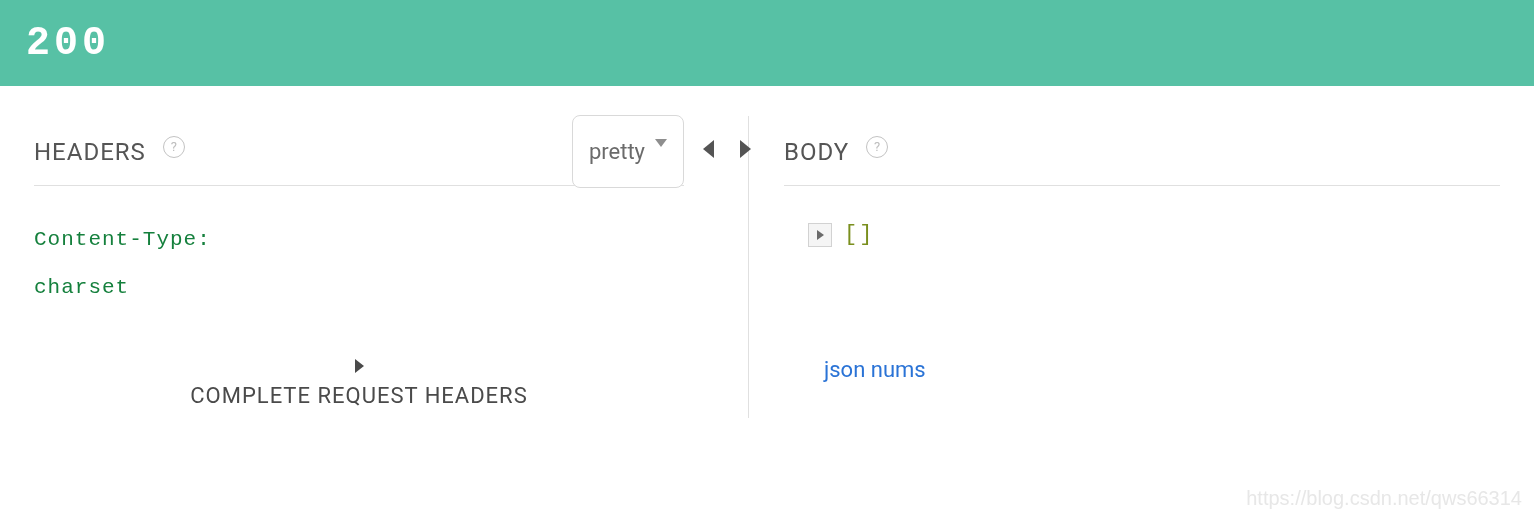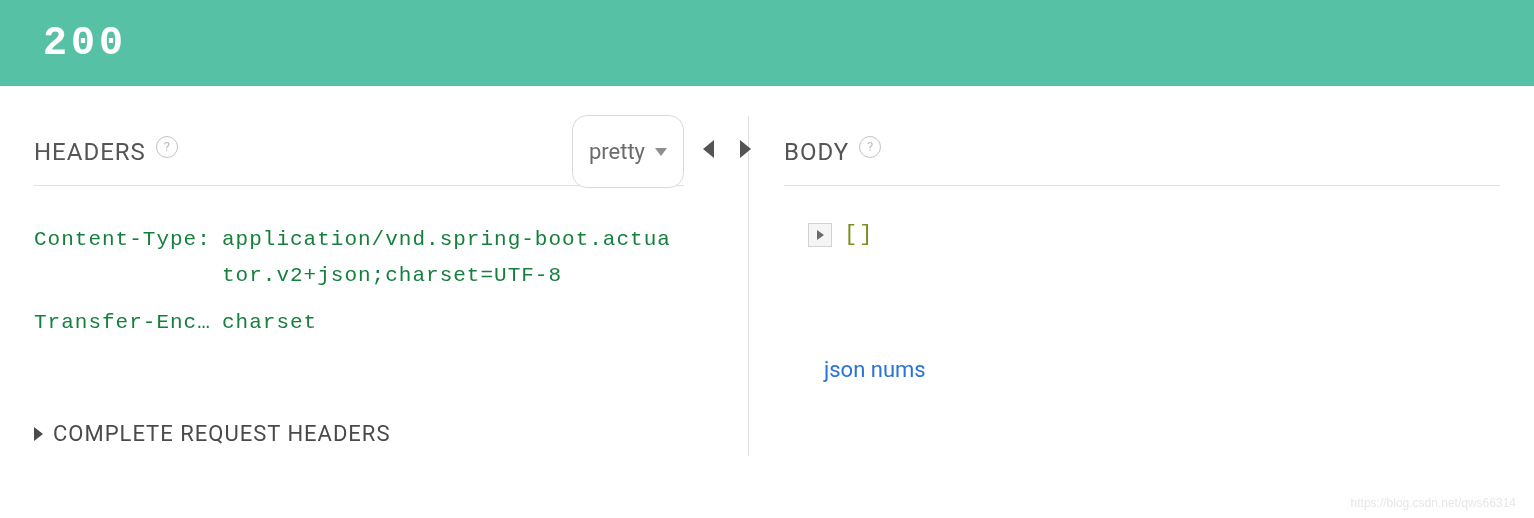--- a/index.html
+++ b/index.html
@@ -14,21 +14,21 @@
   background: #ffffff;
   color: #333;
   overflow: hidden;
 }
 .status-bar {
   width: 100%;
   height: 86px;
   background: #57c1a5;
   display: flex;
   align-items: center;
-  padding-left: 43px;
+  padding-left: 26px;
 }
 .status-code {
   font-family: "SFMono-Regular", Menlo, Consolas, "Liberation Mono", monospace;
   font-size: 40px;
   font-weight: 600;
   letter-spacing: 4px;
   color: #ffffff;
 }
 .content {
   display: flex;
@@ -55,21 +55,21 @@
   align-items: center;
   justify-content: space-between;
   border-bottom: 1px solid #e0e0e0;
   padding-bottom: 8px;
   position: relative;
   height: 60px;
 }
 .section-title-wrap {
   display: flex;
   align-items: flex-start;
-  gap: 10px;
+  gap: 17px;
 }
 .section-title {
   font-size: 24px;
   font-weight: 400;
   color: #555;
   letter-spacing: 1px;
 }
 .help-badge {
   width: 22px;
   height: 22px;
@@ -78,24 +78,24 @@
   display: inline-flex;
   align-items: center;
   justify-content: center;
   font-size: 13px;
   color: #bdbdbd;
   line-height: 1;
   margin-top: -2px;
 }
 .format-select {
   display: flex;
-  align-items: center;
+  align-items: flex-start;
   gap: 10px;
   border: 1px solid #d9d9d9;
-  border-radius: 15px;
+  border-radius: 8px;
   padding: 23px 16px;
   font-size: 22px;
   color: #6b6b6b;
   cursor: pointer;
   background: #fff;
 }
 .caret-down {
   width: 0; height: 0;
   border-left: 6px solid transparent;
   border-right: 6px solid transparent;
@@ -133,28 +133,29 @@
   flex: 0 0 188px;
   white-space: nowrap;
   overflow: hidden;
   text-overflow: ellipsis;
 }
 .hdr-val {
   flex: 1;
   word-break: break-all;
 }
 .complete-headers {
-  margin-top: 68px;
+  margin-top: 42px;
   display: flex;
   align-items: center;
   gap: 10px;
   font-size: 22px;
   color: #4a4a4a;
   cursor: pointer;
   letter-spacing: 1px;
+  flex-direction: column;
 }
 .tri-right {
   width: 0; height: 0;
   border-top: 7px solid transparent;
   border-bottom: 7px solid transparent;
   border-left: 9px solid #4a4a4a;
 }
 .body-content {
   margin-top: 36px;
   padding-left: 24px;
@@ -189,23 +190,23 @@
 .lines-link {
   display: block;
   margin-top: 110px;
   margin-left: 16px;
   font-size: 22px;
   color: #2a73d6;
   cursor: pointer;
 }
 .watermark {
   position: absolute;
-  right: 18px;
+  right: 12px;
   bottom: 8px;
-  font-size: 12px;
+  font-size: 20px;
   color: #e7e7e7;
   font-family: Arial, sans-serif;
 }
 </style>
 </head>
 <body>
 
 <div class="status-bar">
   <span class="status-code">200</span>
 </div>
@@ -221,24 +222,22 @@
       <div class="format-select">
         <span>pretty</span>
         <span class="caret-down"></span>
       </div>
       <span class="collapse-arrow collapse-left"></span>
     </div>
 
     <div class="headers-table">
       <div class="hdr-row">
         <div class="hdr-key">Content-Type:</div>
-        <div class="hdr-val">application/vnd.spring-boot.actuator.v2+json;charset=UTF-8</div>
       </div>
       <div class="hdr-row">
-        <div class="hdr-key">Transfer-Enc…</div>
         <div class="hdr-val">charset</div>
       </div>
       <div class="hdr-row">
       </div>
     </div>
 
     <div class="complete-headers">
       <span class="tri-right"></span>
       <span>COMPLETE REQUEST HEADERS</span>
     </div>

